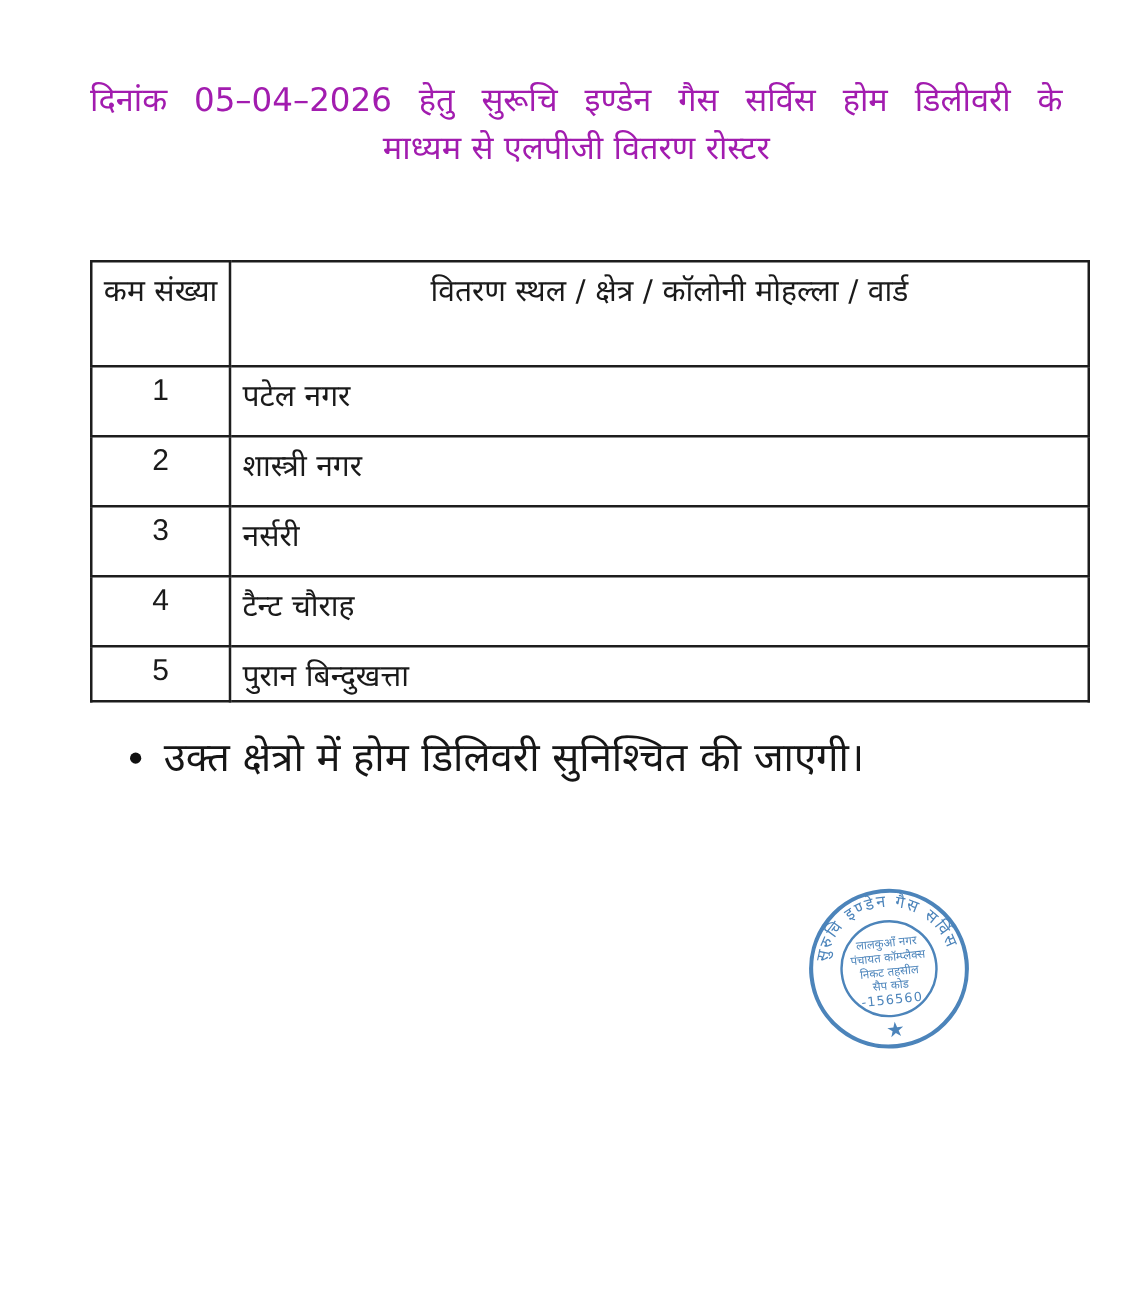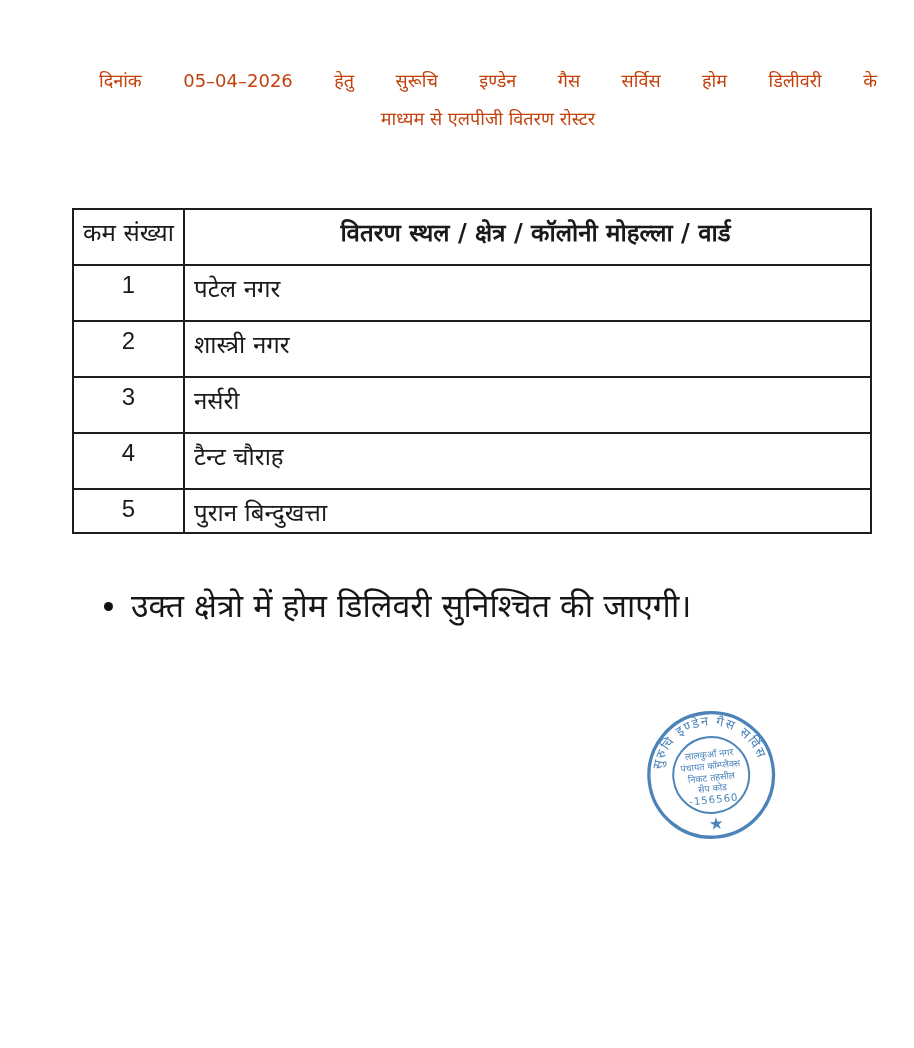--- a/index.html
+++ b/index.html
@@ -10,24 +10,23 @@
     font-family: "DejaVu Sans", "Liberation Sans", sans-serif;
     color: #1c1c1c;
     overflow: hidden;
   }
 
   
   .title-block {
     position: absolute;
     left: 72px; top: 62px;
     width: 778px;
-    font-size: 18px;
+    font-size: 26px;
     line-height: 38px;
-    color: #c2410c;
-    margin-left: 27px;
+    color: #a21caf;
   }
   .title-line-1 {
     text-align: justify;
     text-align-last: justify;
   }
   .title-line-2 { text-align: center; }
 
   
   .roster-table {
     position: absolute;
@@ -39,22 +38,22 @@
   .roster-table td, .roster-table th {
     border: 2px solid #1d1d1d;
     vertical-align: top;
     font-weight: normal;
     font-size: 24px;
     color: #1a1a1a;
     padding-top: 5px;
   }
   .col-serial { width: 111px; text-align: center; }
   .col-location { text-align: left; padding-left: 9px; }
-  .roster-table thead th { height: 56px; }
-  .roster-table thead .col-location { text-align: center; padding-left: 16px; font-weight: bold; }
+  .roster-table thead th { height: 84px; }
+  .roster-table thead .col-location { text-align: center; padding-left: 16px; }
   .row-h { height: 56px; }
   .row-h-last { height: 44px; }
   .serial-num { font-size: 22px; font-family: "Liberation Sans", sans-serif; }
 
   
   .notes {
     position: absolute;
     left: 101px; top: 589px;
     width: 748px;
     list-style: none;

